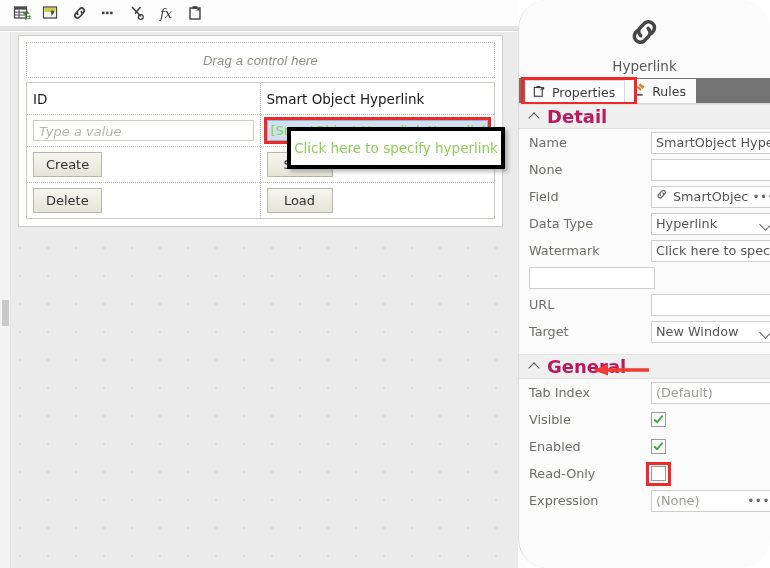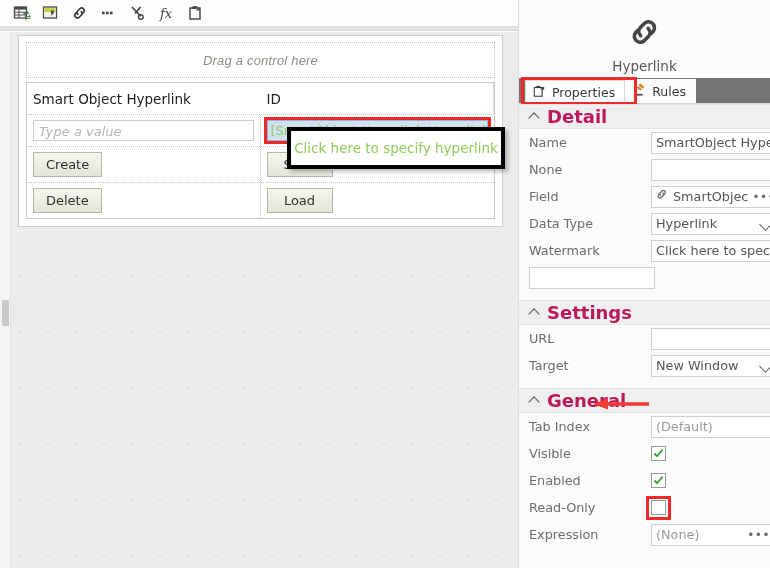--- a/index.html
+++ b/index.html
@@ -206,20 +206,21 @@
   }
 
   
   #right-pane {
     position: relative;
     width: 252px;
     height: 568px;
     background: #fbfbfb;
     border-left: 1px solid #dcdcdc;
     overflow: hidden;
+    border-radius: 29px;
   }
 
   #rp-header {
     height: 78px;
     display: flex;
     flex-direction: column;
     align-items: center;
     justify-content: center;
     background: #fbfbfb;
     padding-top: 8px;
@@ -470,25 +471,25 @@
 
     <div id="view">
 
       <div id="drop-zone">
         <span id="drop-zone-label">Drag a control here</span>
       </div>
 
       <div id="form-table">
 
         <div class="frow">
+          <div class="fcell left">
+            <span class="flabel">ID</span>
+          </div>
           <div class="fcell">
             <span class="flabel">Smart Object Hyperlink</span>
-          </div>
-          <div class="fcell left">
-            <span class="flabel">ID</span>
           </div>
         </div>
 
         <div class="frow">
           <div class="fcell left">
             <div class="ftext">Type a value</div>
           </div>
           <div class="fcell">
             <div class="hl-wrap">
               <div class="hl-field">[SmartObject Hyperlink Hyperlink]</div>
@@ -615,24 +616,20 @@
         <div class="pinput">Click here to specify</div>
       </span>
     </div>
 
     <div class="prow">
       <span class="pval">
         <div class="pinput"></div>
       </span>
     </div>
 
-    <div class="sect-head" style="margin-top:9px;">
-      <span class="chev"></span>
-      <span class="sect-title">Settings</span>
-    </div>
 
     <div class="prow">
       <span class="pname">URL</span>
       <span class="pval">
         <div class="pinput"></div>
       </span>
     </div>
 
     <div class="prow">
       <span class="pname">Target</span>

